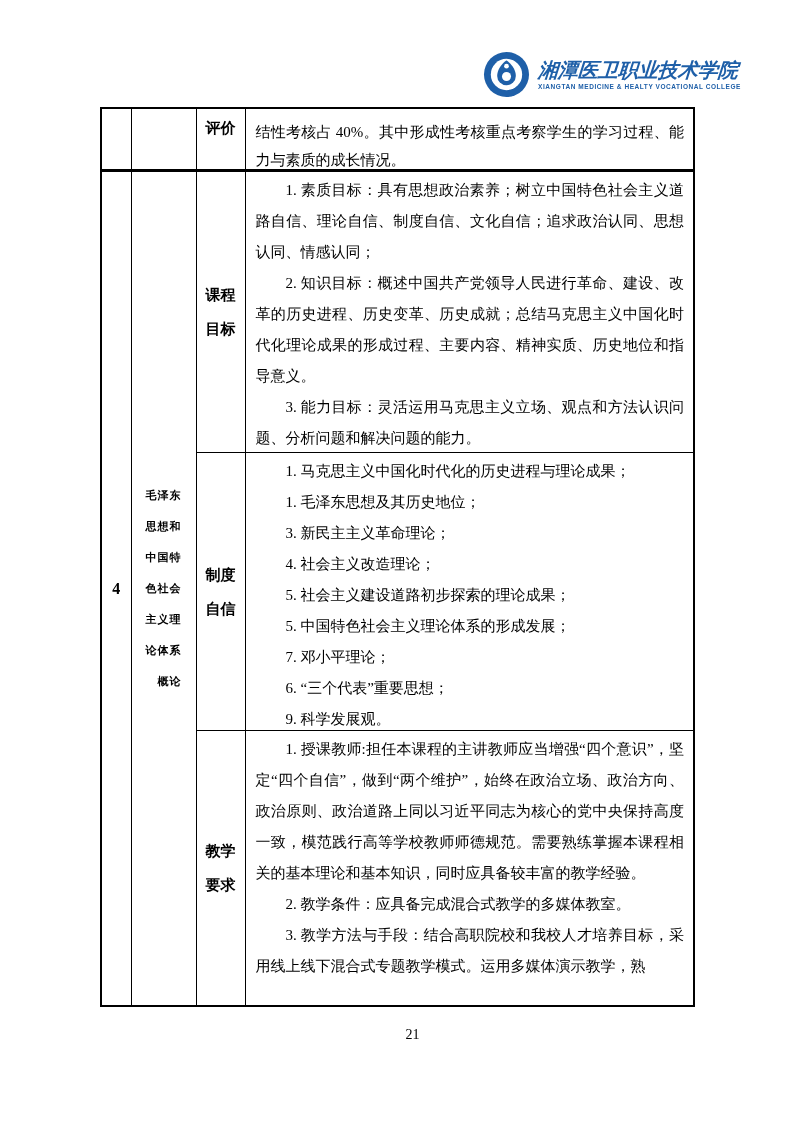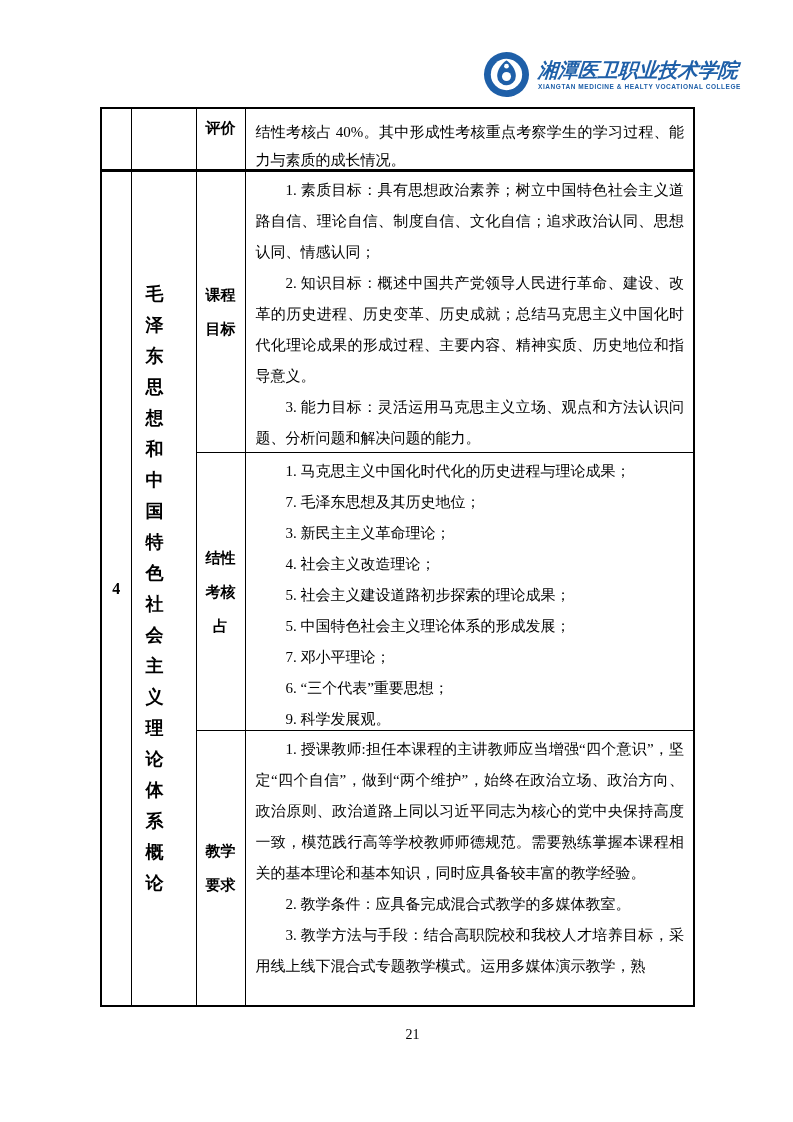--- a/index.html
+++ b/index.html
@@ -35,23 +35,23 @@
     font-family:"Liberation Sans","DejaVu Sans",sans-serif;
     font-weight:bold;font-size:15px;line-height:34px;word-break:break-all;
   }
   td.labeltop{vertical-align:top;}
   td.labeltop .hdr{line-height:15px;padding-top:11px;}
   
   td.numcell{vertical-align:middle;text-align:center;
     font-weight:bold;font-size:16px;font-family:"Liberation Serif","DejaVu Serif",serif;}
   td.namecell{vertical-align:middle;}
   .vname{
-    display:block;width:36px;margin:15px auto;text-align:left;
+    display:block;width:36px;margin:15px auto;text-align:right;
     font-family:"Liberation Sans","DejaVu Sans",sans-serif;
-    font-weight:bold;font-size:18px;line-height:31px;
+    font-weight:bold;font-size:11px;line-height:31px;
     word-break:break-all;letter-spacing:1px;
   }
   
   .body{
     box-sizing:border-box;overflow:hidden;
     padding:3px 9px 0 10px;
     font-size:15px;line-height:31px;text-align:justify;
   }
   .b1{height:60px;line-height:28px;padding-top:9px;}
   .b2{height:280px;}
@@ -121,26 +121,26 @@
         <div class="body b2">
           <p>1. 素质目标：具有思想政治素养；树立中国特色社会主义道路自信、理论自信、制度自信、文化自信；追求政治认同、思想认同、情感认同；</p>
           <p>2. 知识目标：概述中国共产党领导人民进行革命、建设、改革的历史进程、历史变革、历史成就；总结马克思主义中国化时代化理论成果的形成过程、主要内容、精神实质、历史地位和指导意义。</p>
           <p>3. 能力目标：灵活运用马克思主义立场、观点和方法认识问题、分析问题和解决问题的能力。</p>
         </div>
       </td>
     </tr>
 
     <tr>
       <td class="labelcell">
-        <span class="hdr">结性考核占</span>
+        <span class="hdr">制度自信</span>
       </td>
       <td>
         <div class="body b3">
           <p>1. 马克思主义中国化时代化的历史进程与理论成果；</p>
-          <p>7. 毛泽东思想及其历史地位；</p>
+          <p>1. 毛泽东思想及其历史地位；</p>
           <p>3. 新民主主义革命理论；</p>
           <p>4. 社会主义改造理论；</p>
           <p>5. 社会主义建设道路初步探索的理论成果；</p>
           <p>5. 中国特色社会主义理论体系的形成发展；</p>
           <p>7. 邓小平理论；</p>
           <p>6. “三个代表”重要思想；</p>
           <p>9. 科学发展观。</p>
         </div>
       </td>
     </tr>

